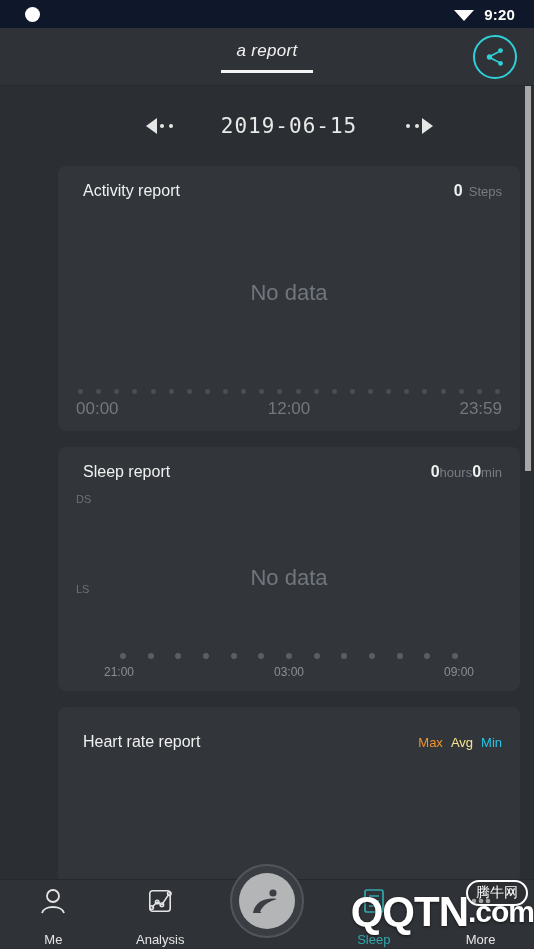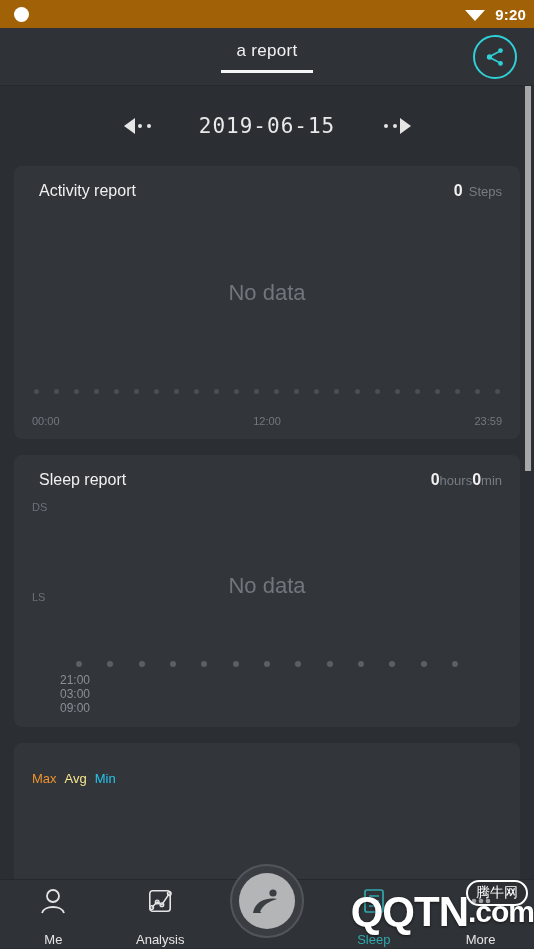--- a/index.html
+++ b/index.html
@@ -5,50 +5,51 @@
   * { margin:0; padding:0; box-sizing:border-box; }
   html, body {
     width:534px; height:949px;
     background:#2b2f33;
     font-family:"Liberation Sans", sans-serif;
     overflow:hidden;
   }
 
   
   .status-bar{
-    height:28px; background:#a16207;
+    height:28px; background:#0f172a;
     display:flex; align-items:center; justify-content:space-between;
-    padding:0 8px;
+    padding:0 19px;
   }
   .status-dot{ width:15px; height:15px; border-radius:50%; background:#ffffff; margin-left:6px;}
   .status-right{ display:flex; align-items:center; gap:9px; }
   .status-time{ color:#fff; font-size:15px; font-weight:bold; letter-spacing:.2px;}
 
   
   .app-bar{
     height:58px; background:#2f3237; position:relative;
     display:flex; align-items:center; justify-content:center;
     border-bottom:1px solid #26292d;
   }
   .tab-wrap{ display:flex; flex-direction:column; align-items:center; }
-  .tab-label{ color:#f2f2f2; font-size:17px; letter-spacing:.3px; }
+  .tab-label{ color:#f2f2f2; font-size:17px; letter-spacing:.3px;font-style:italic; }
   .tab-underline{ width:92px; height:3px; background:#f5f5f5; margin-top:9px; }
   .share-btn{
     position:absolute; right:17px; top:50%; transform:translateY(-50%);
     width:44px; height:44px; border-radius:50%;
     border:2px solid #2fd0d8; display:flex; align-items:center; justify-content:center;
     background:transparent;
   }
 
   
   .scroll-area{
     position:relative;
     height:calc(949px - 28px - 59px - 69px);
     overflow:hidden;
     background:#2b2f33;
+    padding-left:44px;
   }
   .scrollbar-track{
     position:absolute; right:0; top:0; width:9px; height:100%;
   }
   .scrollbar-thumb{
     position:absolute; right:3px; top:0px; width:6px; height:385px;
     background:#a8a8a8;
   }
 
   
@@ -93,40 +94,40 @@
 
   
   .activity-chart{ height:185px; display:flex; align-items:center; justify-content:center;}
   .axis-dots{
     display:flex; justify-content:space-between; align-items:center;
     padding:0 2px; margin-top:4px;
   }
   .axis-dots i{ width:5px;height:5px;border-radius:50%;background:#4a4f55;display:block;}
   .axis-labels{
     display:flex; justify-content:space-between;
-    color:#73787f; font-size:11px; margin-top:21px;text-align:center;
+    color:#73787f; font-size:17px; margin-top:5px;text-align:center;
   }
 
   
   .sleep-chart{ height:170px; position:relative; }
   .sleep-label{ position:absolute; left:0; color:#6c7178; font-size:11px; }
   .sleep-label.ds{ top:12px; }
   .sleep-label.ls{ top:102px; }
   .sleep-nodata{
     position:absolute; left:0; right:0; top:84px; text-align:center;
     color:#71767d; font-size:22px;
   }
   .sleep-axis-dots{
     display:flex; justify-content:space-between; align-items:center;
     padding:0 44px; margin-top:2px;
   }
   .sleep-axis-dots i{ width:6px;height:6px;border-radius:50%;background:#5a5f66;display:block;}
   .sleep-axis-labels{
     display:flex; justify-content:space-between;
-    color:#8a8f96; font-size:12px; margin-top:6px; padding:0 28px;flex-direction:column;
+    color:#8a8f96; font-size:12px; margin-top:6px; padding:0 28px;
   }
 
   
   .hr-legend{ display:flex; gap:8px; align-items:baseline; font-size:13px;margin-top:12px; }
   .hr-chart{ height:120px; }
 
   
   .bottom-nav{
     height:69px; background:#2f3237; display:flex;
     border-top:1px solid #25282c; position:relative;
@@ -299,20 +300,21 @@
       <div class="sleep-axis-labels">
         <span>21:00</span>
         <span>03:00</span>
         <span>09:00</span>
       </div>
     </div>
   </div>
 
   <div class="card">
     <div class="card-head">
+      <span class="card-title">Heart rate report</span>
       <span class="hr-legend" id="hr-legend">
           <span style="color: rgb(240, 147, 43);">Max</span>
           <span style="color: rgb(246, 229, 141);">Avg</span>
           <span style="color: rgb(37, 196, 232);">Min</span>
         </span>
     </div>
     <div class="hr-chart"></div>
   </div>
 
   <div class="scrollbar-track">

